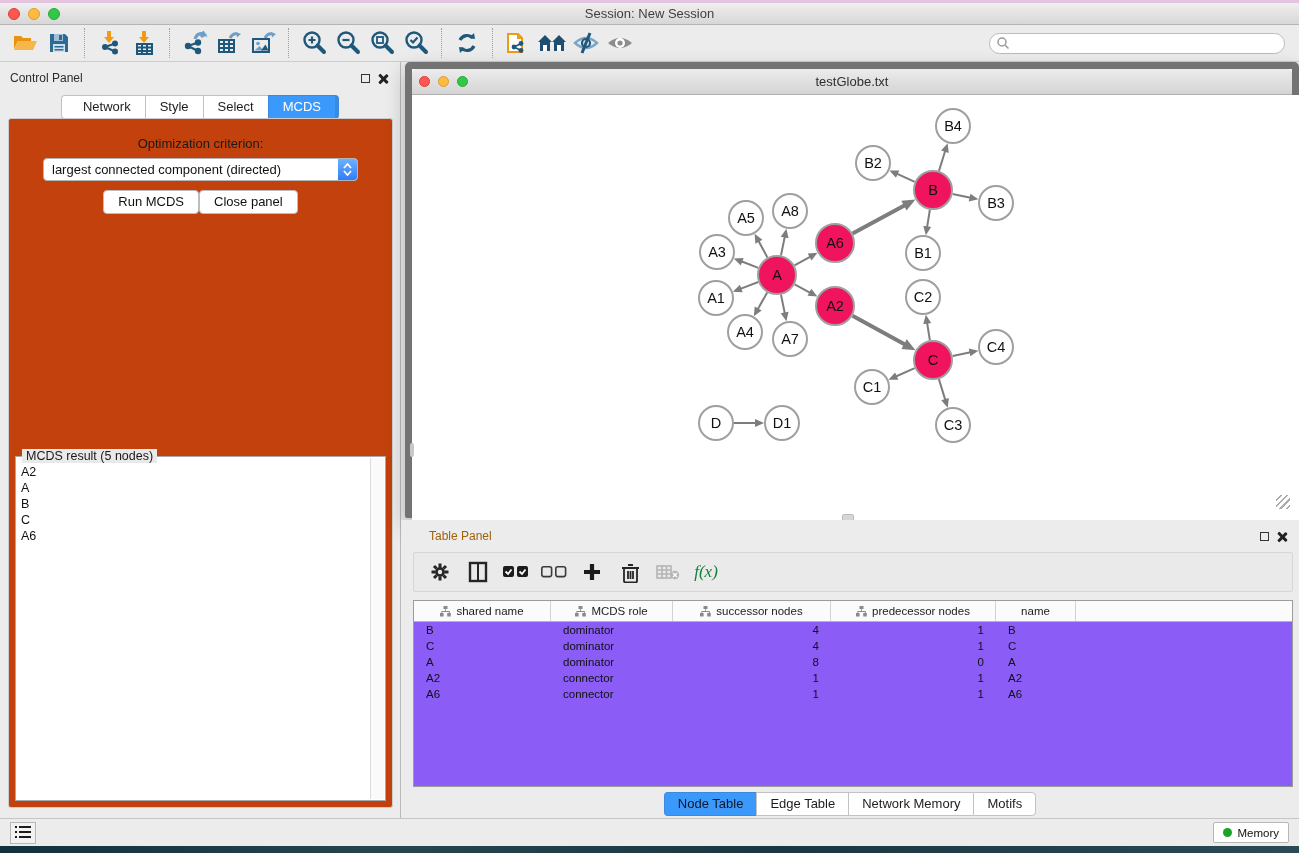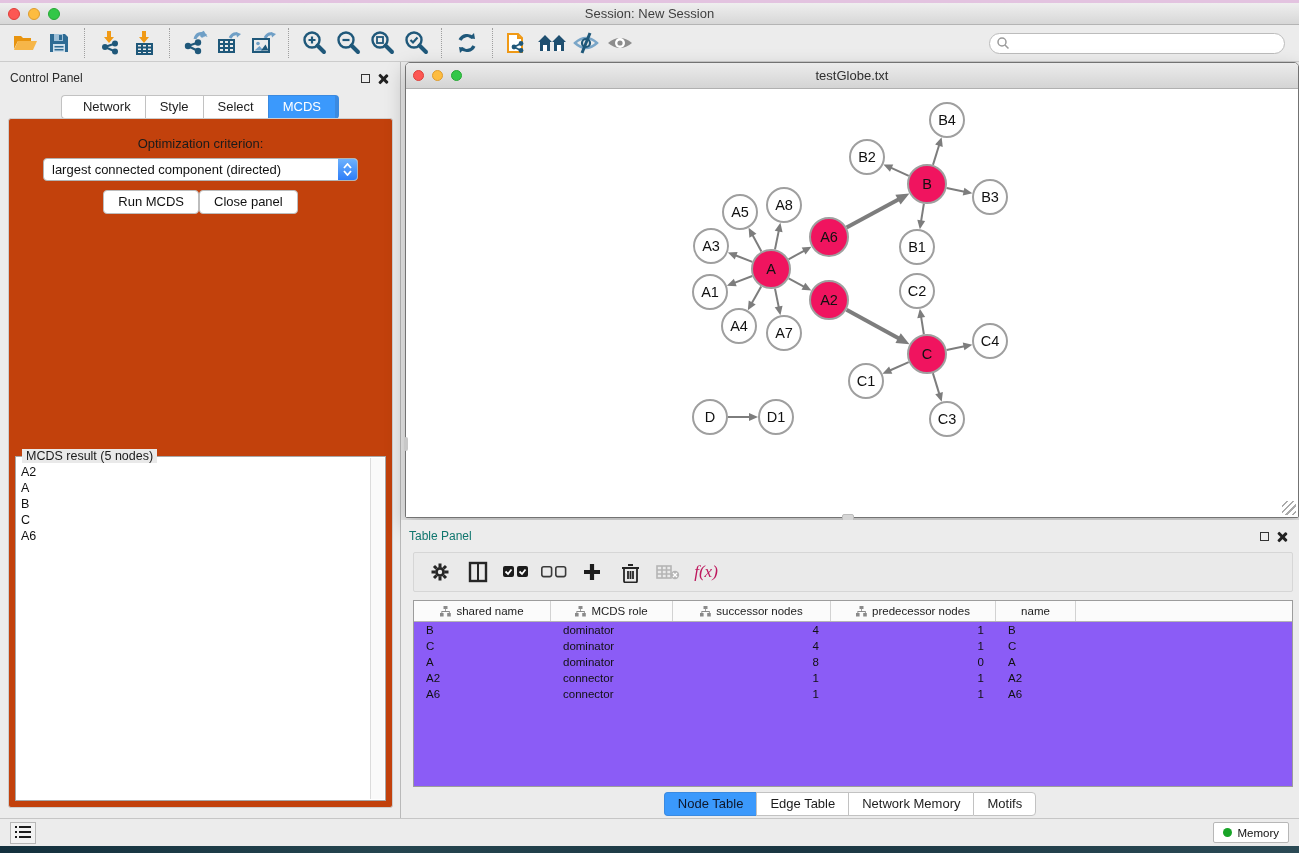--- a/index.html
+++ b/index.html
@@ -68,43 +68,43 @@
   #result-list { position:absolute; left:1px; top:3px; bottom:1px; right:15px; overflow:hidden;
     font-size:12.5px; color:#111; padding:4px 0 0 4px; }
   #result-list .res-item { line-height:16px; }
   #result-scrollbar { position:absolute; top:1px; bottom:1px; right:1px; width:14px; background:#fafafa; border-left:1px solid #dcdcdc; }
 
   
   #right-area { left:401px; top:0; width:898px; height:756px; }
 
   
   #network-window { position:absolute; left:4px; top:0; width:894px; height:456px;
-    background:#ffffff; border:1px solid #737373; border-radius:5px 5px 2px 2px;
+    background:#ffffff; border:7px solid #737373; border-radius:5px 5px 2px 2px;
     box-shadow:0 8px 20px rgba(0,0,0,0.25); }
   #nw-titlebar { height:26px; background:linear-gradient(#ececec,#d4d4d4); border-bottom:1px solid #b0b0b0;
     border-radius:4px 4px 0 0; display:flex; align-items:center; position:relative; }
   #nw-titlebar .tl-group { margin-left:7px; }
   #nw-titlebar .tlight { width:11px; height:11px; }
   #nw-title { position:absolute; left:0; right:0; text-align:center; font-size:13px; color:#2f2f2f; }
   #graph-canvas { position:absolute; left:0; top:26px; width:892px; height:428px; background:#ffffff; }
   #resize-grip { position:absolute; right:2px; bottom:2px; width:14px; height:14px; cursor:nwse-resize;
     background:repeating-linear-gradient(135deg, transparent 0 3px, #aaaaaa 3px 4.5px); }
   #canvas-left-notch { position:absolute; left:-2px; top:374px; width:4px; height:14px; background:#c8c8c8; border-radius:2px; }
   #split-handle { position:absolute; left:441px; top:452px; width:12px; height:8px; background:#d6d6d6;
     border:1px solid #bdbdbd; border-radius:2px; }
 
   
   #table-panel { position:absolute; left:0px; top:458px; width:898px; height:298px; background:#ececec; }
   #tp-header { position:absolute; left:0; top:6px; width:100%; height:20px; display:flex; align-items:center; }
-  #tp-title { margin-left:8px; font-size:12px; color:#0f766e; }
+  #tp-title { margin-left:28px; font-size:12px; color:#a16207; }
   #tp-toolbar { position:absolute; left:12px; top:32px; width:880px; height:40px; background:#eaeaea;
     border:1px solid #d6d6d6; border-radius:2px; display:flex; align-items:center; padding-left:10px; gap:6px; }
   .tp-btn { width:32px; height:32px; display:flex; align-items:center; justify-content:center; cursor:pointer; }
   .tp-btn.disabled { cursor:default; }
-  #fx-label { font-size:17px; color:#be185d; font-style:italic; font-family:"Liberation Serif",serif; }
+  #fx-label { font-size:17px; color:#15803d; font-style:italic; font-family:"Liberation Serif",serif; }
 
   #node-table { position:absolute; left:12px; top:80px; width:880px; height:187px; background:#8b5cf6;
     border:1px solid #9c9c9c; overflow:hidden; }
   #nt-header { display:flex; height:21px; background:#fbfbfb; border-bottom:1px solid #b5b5b5; }
   .nt-hcell { display:flex; align-items:center; justify-content:center; gap:5px; font-size:11.5px; color:#1c1c1c;
     border-right:1px solid #d2d2d2; cursor:pointer; }
   .nt-row { display:flex; height:16px; }
   .nt-cell { font-size:11.5px; color:#111; line-height:16px; white-space:nowrap; overflow:hidden; }
   .al { padding-left:12px; text-align:left; } .ar { padding-right:12px; text-align:right; }
 

